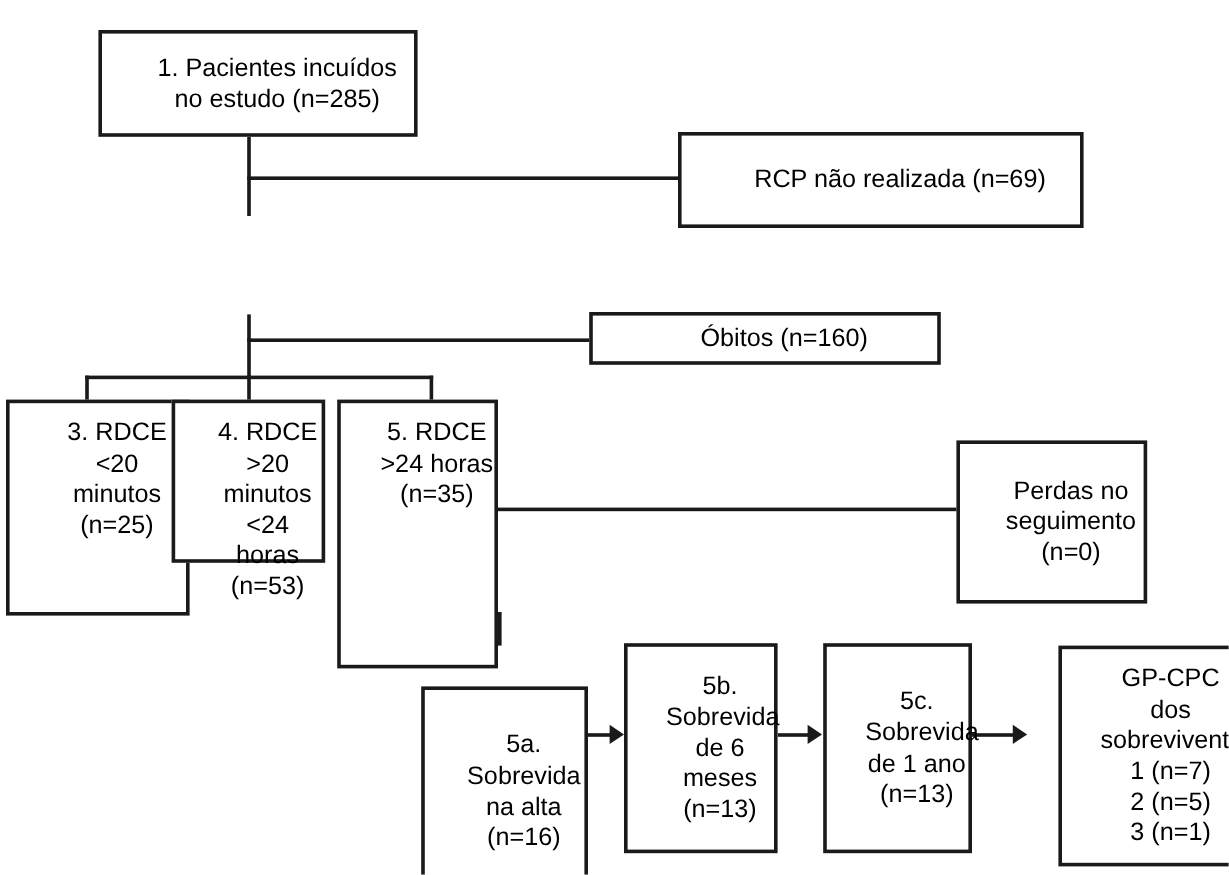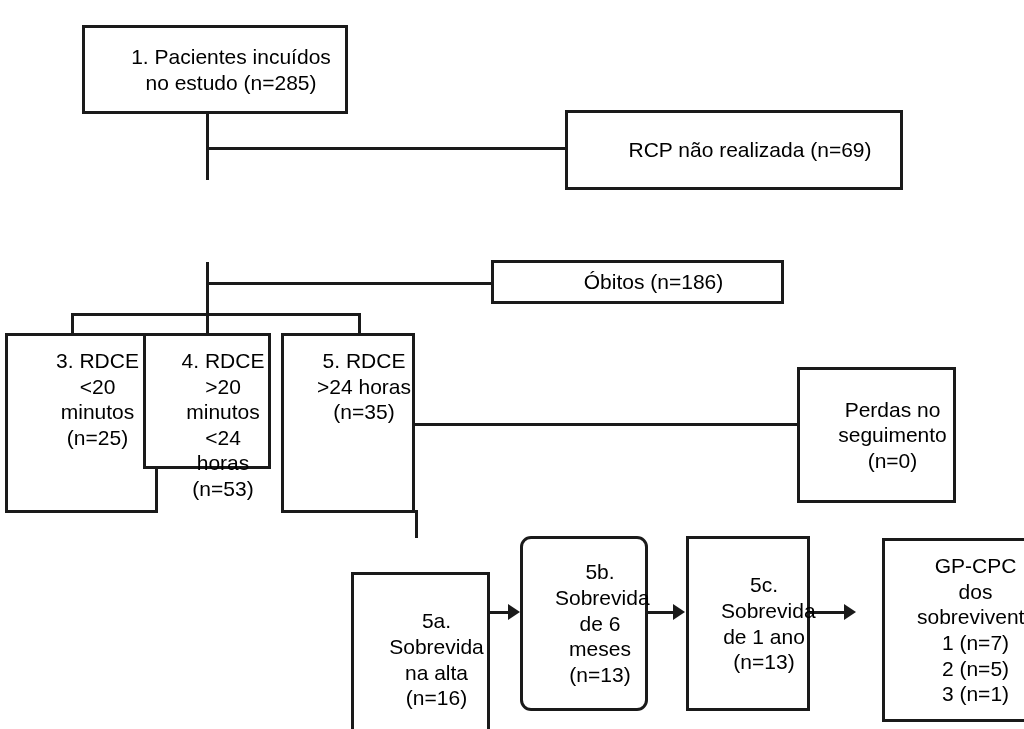--- a/index.html
+++ b/index.html
@@ -76,21 +76,21 @@
   <div class="node vcenter" style="left:565px; top:110px; width:338px; height:80px;">
     <span class="txt">RCP não realizada (n=69)</span>
   </div>
 
 
   <div class="ln v" style="left:206px; top:262px; height:54px;"></div>
 
   <div class="ln h" style="left:206px; top:282px; width:287px;"></div>
 
   <div class="node vcenter" style="left:491px; top:260px; width:293px; height:44px;">
-    <span class="txt">Óbitos (n=186)</span>
+    <span class="txt">Óbitos (n=160)</span>
   </div>
 
   <div class="ln h" style="left:71px; top:313px; width:290px;"></div>
   <div class="ln v" style="left:71px; top:313px; height:21px;"></div>
   <div class="ln v" style="left:206px; top:313px; height:21px;"></div>
   <div class="ln v" style="left:358px; top:313px; height:21px;"></div>
 
   <div class="node vtop" style="left:5px; top:333px; width:153px; height:180px;">
     <span class="txt">3. RDCE
 &lt;20
@@ -100,21 +100,21 @@
 
   <div class="node vtop" style="left:143px; top:333px; width:128px; height:136px;">
     <span class="txt">4. RDCE
 &gt;20
 minutos
 &lt;24
 horas
 (n=53)</span>
   </div>
 
-  <div class="node vtop" style="left:281px; top:333px; width:134px; height:180px;">
+  <div class="node vtop" style="left:281px; top:333px; width:134px; height:224px;">
     <span class="txt">5. RDCE
 &gt;24 horas
 (n=35)</span>
   </div>
 
   <div class="ln h" style="left:415px; top:423px; width:383px;"></div>
 
   <div class="node vcenter" style="left:797px; top:367px; width:159px; height:136px;">
     <span class="txt">Perdas no
 seguimento
@@ -126,21 +126,21 @@
   <div class="node vcenter" style="left:351px; top:536px; width:139px; height:175px;margin-top:36px;">
     <span class="txt">5a.
 Sobrevida
 na alta
 (n=16)</span>
   </div>
 
   <div class="ln h" style="left:490px; top:611px; width:22px;"></div>
   <div class="arrowhead" style="left:508px; top:604px;"></div>
 
-  <div class="node vcenter" style="left:520px; top:536px; width:128px; height:175px;border-radius:11px;">
+  <div class="node vcenter" style="left:520px; top:536px; width:128px; height:175px;">
     <span class="txt">5b.
 Sobrevida
 de 6 meses
 (n=13)</span>
   </div>
 
   <div class="ln h" style="left:648px; top:611px; width:28px;"></div>
   <div class="arrowhead" style="left:673px; top:604px;"></div>
 
   <div class="node vcenter" style="left:686px; top:536px; width:124px; height:175px;">

